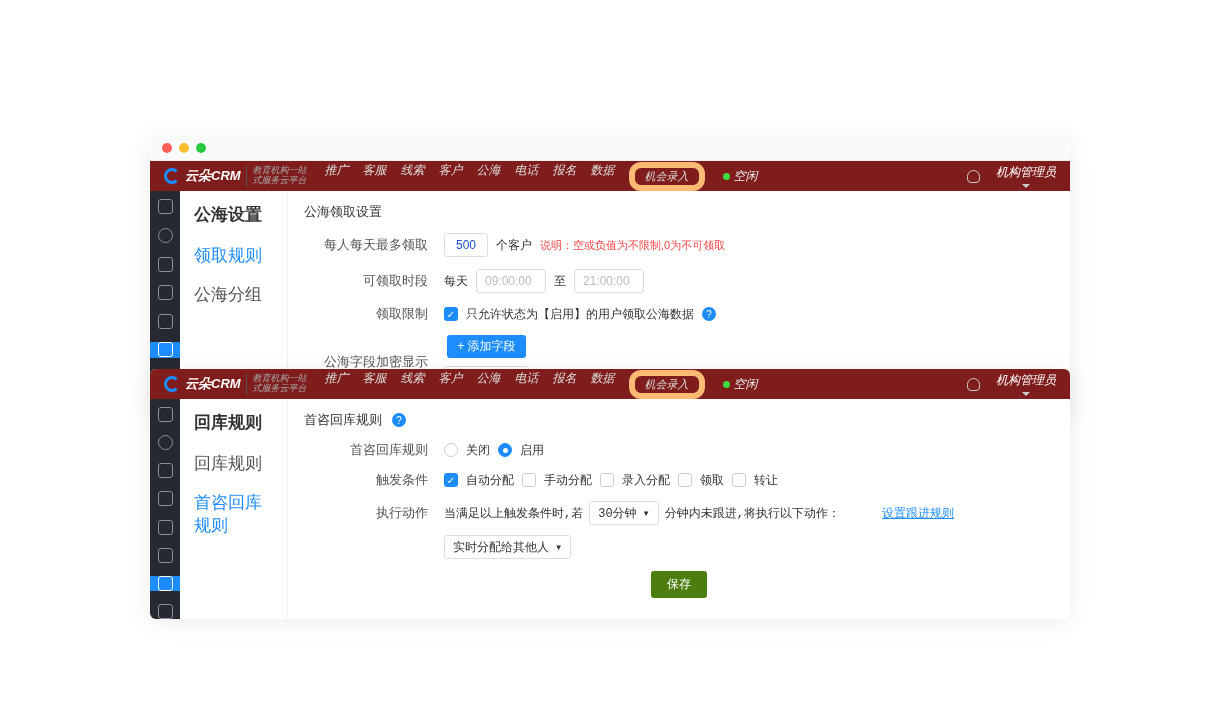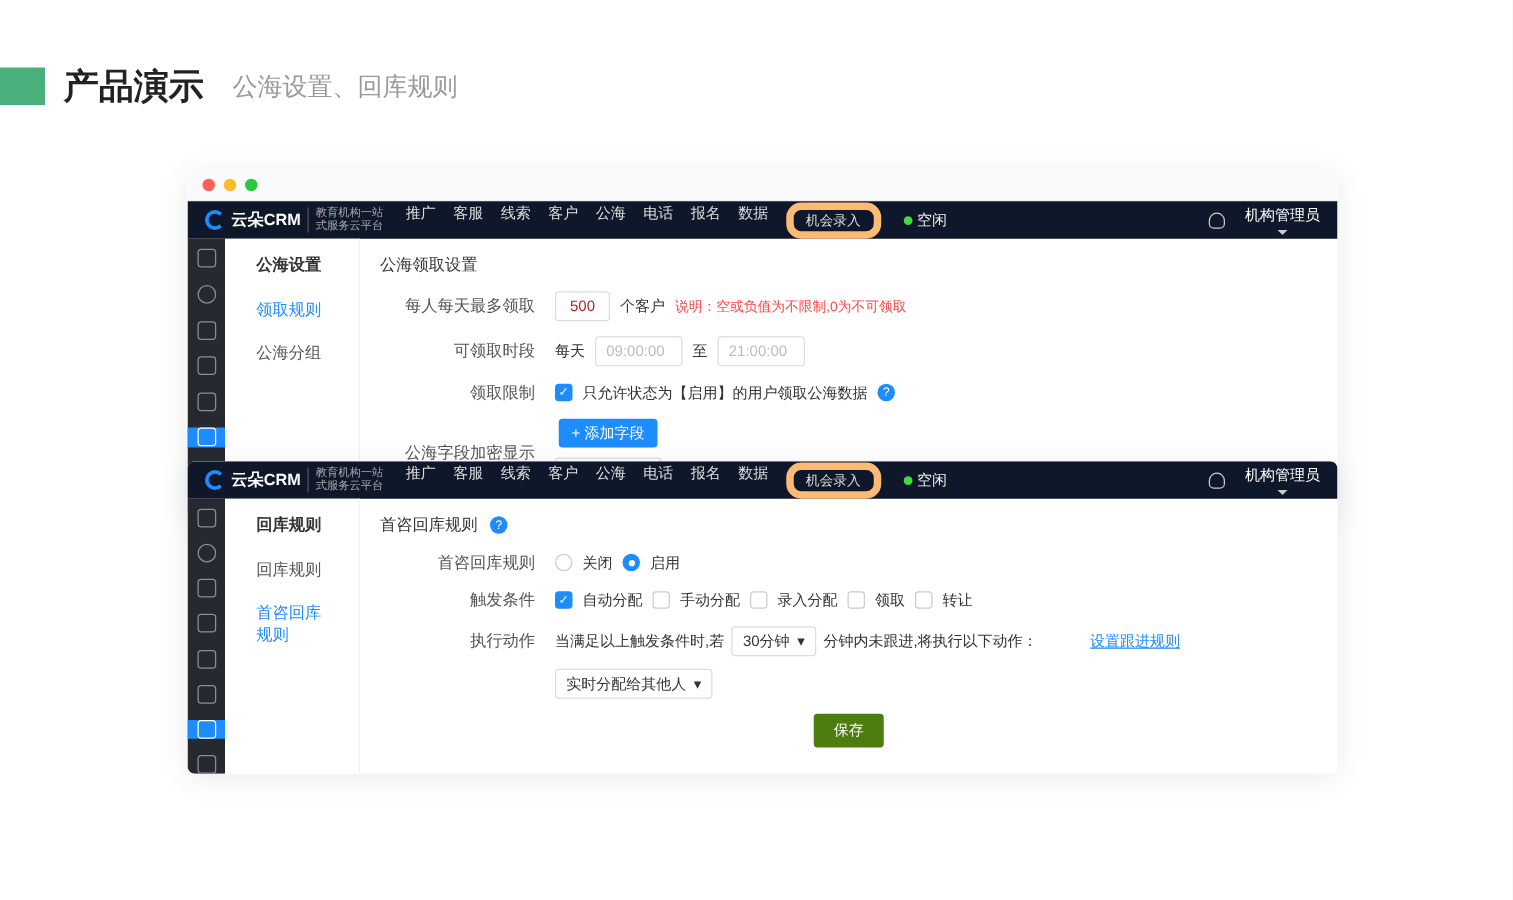--- a/index.html
+++ b/index.html
@@ -9,76 +9,71 @@
   .slide-header .bar { width:36px; height:30px; background:#4aaf7a; }
   .slide-header .title-main { font-size:28px; font-weight:700; color:#222; }
   .slide-header .title-sub { font-size:20px; color:#999; margin-left:8px;}
   .canvas { position:absolute; top:135px; left:150px; width:920px; height:545px; }
   .window { position:absolute; border-radius:6px; box-shadow:0 4px 24px rgba(0,0,0,0.08); overflow:hidden; background:#fff; width:920px;}
   .win1 { top:0; left:0; height:280px;}
   .win2 { top:234px; left:0; height:250px;}
   .titlebar { height:26px; background:#fafafa; border-bottom:1px solid #eee; display:flex; align-items:center; padding-left:12px; gap:7px;}
   .dot { width:10px; height:10px; border-radius:50%;}
   .dot.red{background:#ff5f56;} .dot.yellow{background:#ffbd2e;} .dot.green{background:#27c93f;}
-  .topbar { height:30px; background:#0f172a; color:#eee; display:flex; align-items:center; font-size:12px; padding:0 14px; gap:18px;}
+  .topbar { height:30px; background:#7f1d1d; color:#eee; display:flex; align-items:center; font-size:12px; padding:0 14px; gap:18px;font-style:italic;}
   .logo { display:flex; align-items:center; gap:5px; }
   .logo-c { width:16px; height:16px; border:3px solid #1d8cff; border-right-color:transparent; border-radius:50%; }
   .logo-text { font-weight:700; font-size:13px; color:#fff;}
   .logo-sub { font-size:9px; color:#aaa; line-height:1.1; border-left:1px solid #555; padding-left:6px;}
   .nav { display:flex; gap:14px; font-size:12px; color:#ddd;}
   .nav span{cursor:pointer;}
   .pill { border:6px solid #fdba74; border-radius:12px; padding:1px 10px; font-size:11px;}
   .status-dot{width:7px;height:7px;border-radius:50%;background:#3fdc3f;display:inline-block;margin-right:4px;}
   .topbar .right{margin-left:auto;display:flex;align-items:center;gap:16px;}
   .bell{width:13px;height:13px;border:1.5px solid #ccc;border-radius:50% 50% 4px 4px;position:relative;}
   .user-drop{display:flex;align-items:center;gap:3px;color:#fff;flex-direction:column;}
   .chev-down{width:0;height:0;border-left:4px solid transparent;border-right:4px solid transparent;border-top:4px solid #ccc;}
   .body { display:flex; height:calc(100% - 56px);}
   .win2 .body{height:calc(100% - 30px);}
   .iconbar { width:30px; background:#26292f; display:flex; flex-direction:column; align-items:center; padding-top:8px; gap:13px;}
   .iconbar .ic{width:15px;height:15px;border:1.5px solid #8a8f98;border-radius:3px;}
   .iconbar .ic.circ{border-radius:50%;}
   .iconbar .cell{width:30px;height:28px;display:flex;align-items:center;justify-content:center;}
   .iconbar .cell.active{background:#1d8cff;}
   .iconbar .cell.active .ic{border-color:#fff;}
-  .sidebar { width:108px; background:#fff; border-right:1px solid #f0f0f0; padding:12px 11px; font-size:13px;}
+  .sidebar { width:108px; background:#fff; border-right:1px solid #f0f0f0; padding:12px 0; font-size:17px;}
   .sidebar .sec-title{font-weight:600;padding:0 14px 10px;color:#333;}
   .sidebar .item{padding:8px 14px;color:#555;cursor:pointer;}
   .sidebar .item.active{color:#1d8cff;}
   .content{flex:1;padding:12px 16px;font-size:12px;overflow:hidden;}
   .content .ctitle{font-size:13px;color:#333;margin-bottom:12px;display:flex;align-items:center;gap:10px;}
   .help{width:14px;height:14px;border-radius:50%;background:#1d8cff;color:#fff;font-size:10px;display:inline-flex;align-items:center;justify-content:center;}
   .form-row{display:flex;align-items:center;margin-bottom:12px;}
   .form-row .label{width:140px;text-align:right;color:#555;font-size:13px;padding-right:16px;}
   .form-row .val{display:flex;align-items:center;gap:8px;flex-wrap:wrap;}
-  .inp{border:1px solid #ddd;border-radius:3px;height:24px;padding:0 8px;font-size:12px;color:#b91c1c;display:inline-flex;align-items:center;background:#fff;}
+  .inp{border:1px solid #ddd;border-radius:3px;height:24px;padding:0 8px;font-size:12px;color:#1d4ed8;display:inline-flex;align-items:center;background:#fff;}
   .inp.sm{width:44px;justify-content:center;}
   .inp.time{width:70px;color:#bbb;}
   .hint{color:#f44;font-size:11px;}
   .chk{width:14px;height:14px;border-radius:3px;display:inline-flex;align-items:center;justify-content:center;background:#1d8cff;color:#fff;font-size:10px;}
   .chk.empty{background:#fff;border:1px solid #ccc;}
   .btn{border-radius:3px;padding:3px 10px;font-size:12px;cursor:pointer;display:inline-flex;align-items:center;gap:3px;}
   .btn.primary{background:#1d8cff;color:#fff;}
   .tag{border:1px solid #ddd;border-radius:3px;padding:3px 8px;font-size:11px;color:#666;display:inline-flex;align-items:center;gap:5px;}
   .radio{width:14px;height:14px;border-radius:50%;border:1.5px solid #ccc;display:inline-flex;align-items:center;justify-content:center;}
   .radio.on{border-color:#1d8cff;background:#1d8cff;}
   .radio.on::after{content:"";width:5px;height:5px;border-radius:50%;background:#fff;}
   .select{border:1px solid #ddd;border-radius:3px;height:24px;padding:0 8px;font-size:12px;display:inline-flex;align-items:center;gap:6px;}
   .link{color:#1d8cff;cursor:pointer; text-decoration:underline;}
   .save-btn{background:#4d7c0f;color:#fff;border-radius:3px;padding:5px 16px;font-size:12px;margin:8px auto 0;display:block;width:fit-content;}
 </style>
 </head>
 <body>
 
 <div class="page">
-  <div class="slide-header">
-    <div class="bar"></div>
-    <div class="title-main">产品演示</div>
-    <div class="title-sub">公海设置、回库规则</div>
-  </div>
 
   <div class="canvas">
 
     <div class="window win1">
       <div class="titlebar">
         <div class="dot red"></div>
         <div class="dot yellow"></div>
         <div class="dot green"></div>
       </div>
       <div class="topbar">
@@ -268,21 +263,21 @@
               <span class="chk empty"></span>
                 <span>手动分配</span>
               <span class="chk empty"></span>
                 <span>录入分配</span>
               <span class="chk empty"></span>
                 <span>领取</span>
               <span class="chk empty"></span>
                 <span>转让</span>
             </div>
           </div>
-          <div class="form-row" style="align-items:flex-start;">
+          <div class="form-row" style="align-items:flex-start;font-family:Liberation Mono, monospace;">
             <div class="label" style="padding-top:3px;">执行动作</div>
             <div class="val" style="flex-direction:column;align-items:flex-start;gap:10px;">
               <div style="display:flex;align-items:center;gap:6px;">
                 <span>当满足以上触发条件时,若</span>
                 <span class="select">
                     <span>30分钟</span>
                     <span>▾</span>
                   </span>
                 <span>分钟内未跟进,将执行以下动作：</span>
                 <span style="width:30px;"></span>

